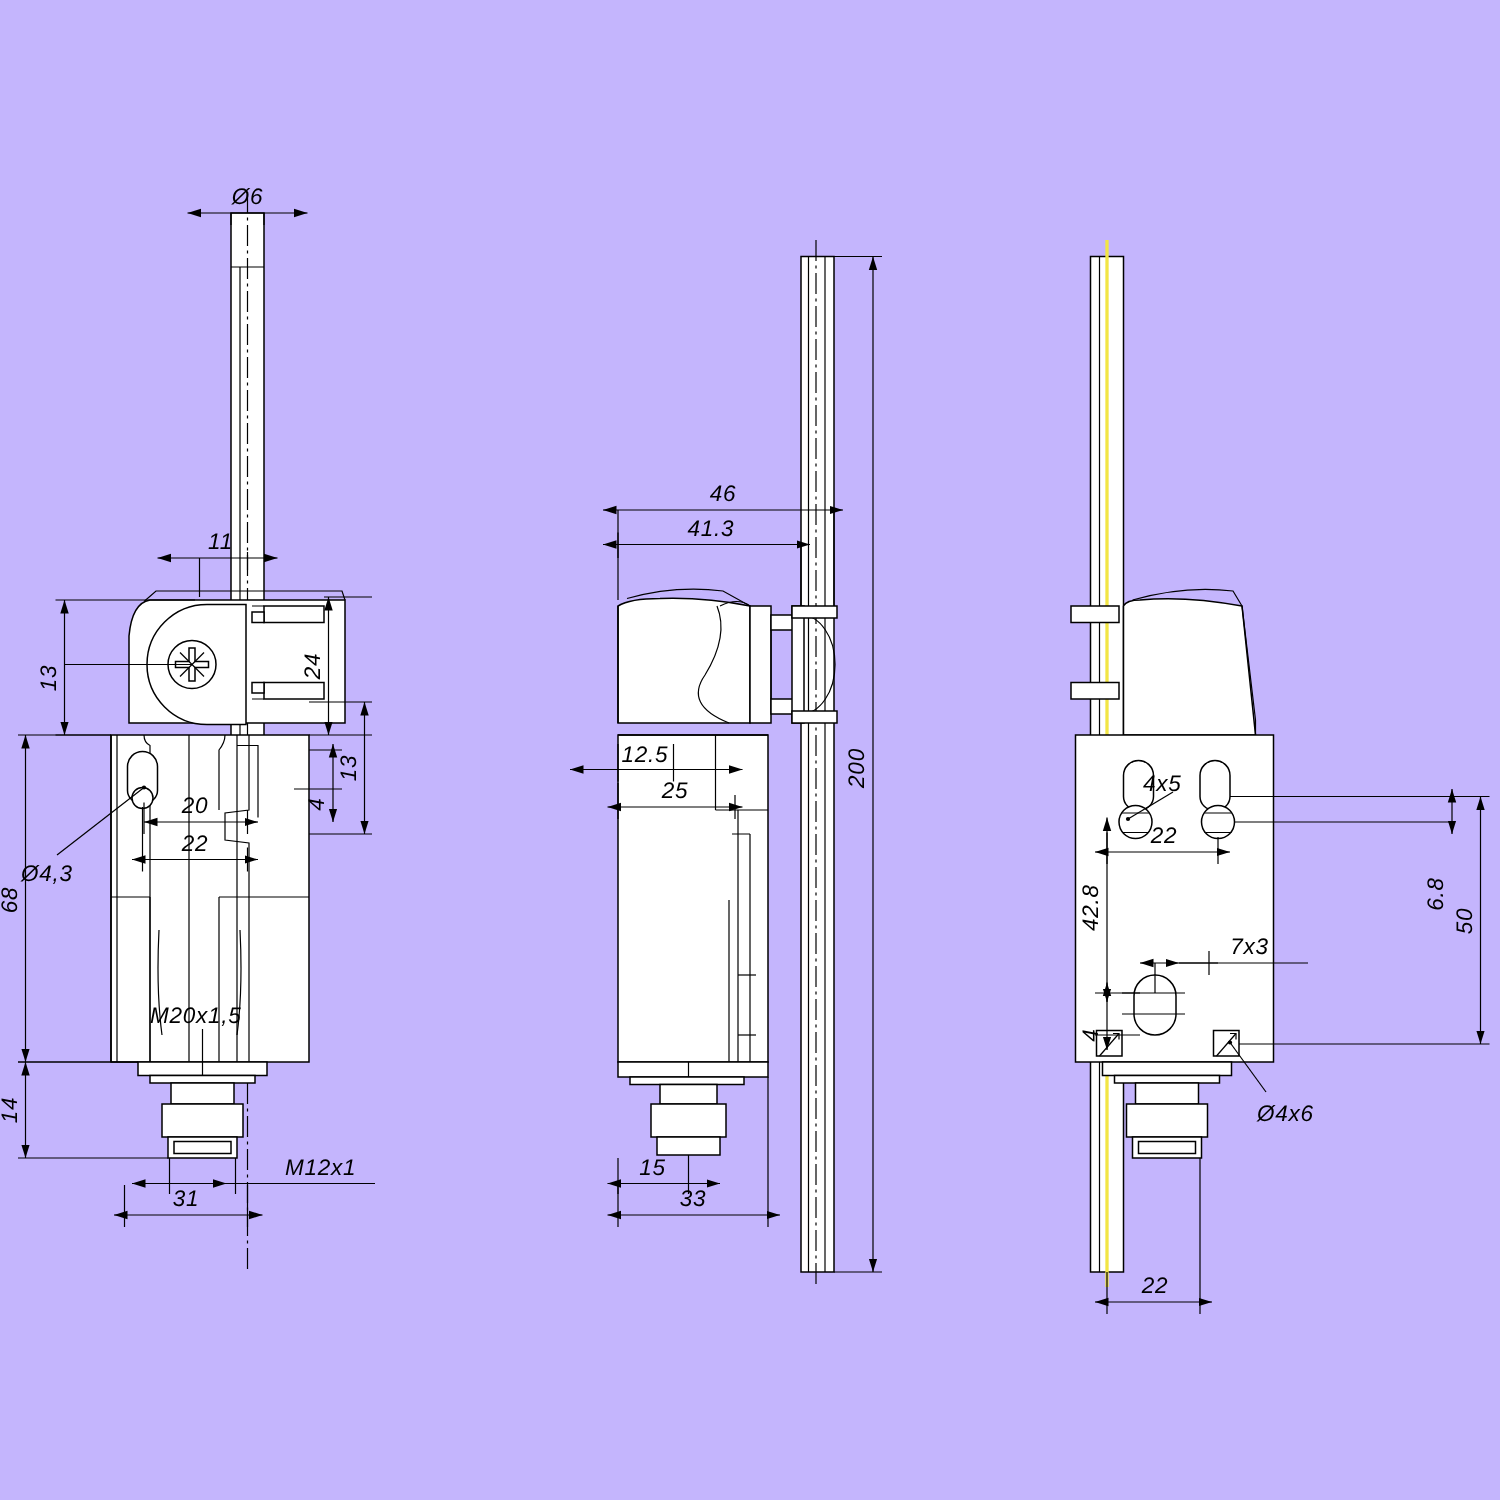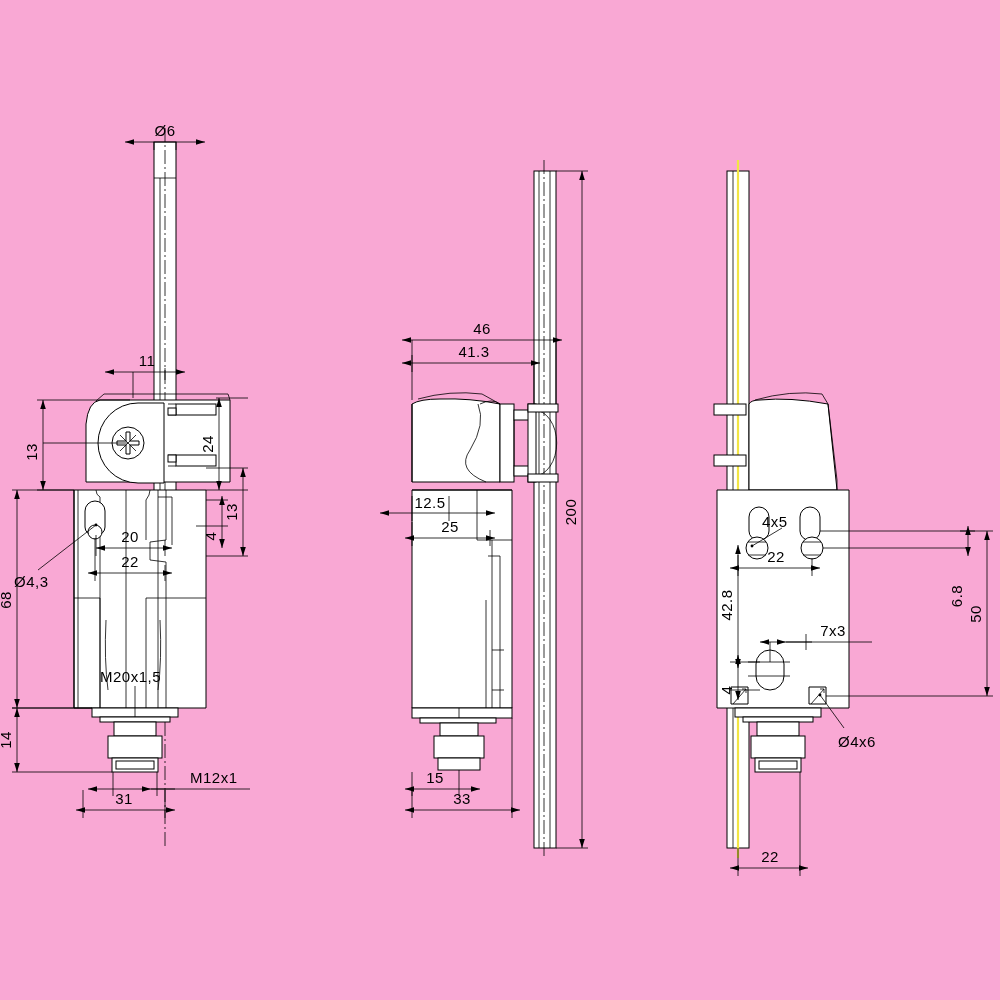--- a/index.html
+++ b/index.html
@@ -5,21 +5,22 @@
   html, body {
     margin: 0; padding: 0;
     width: 1000px; height: 1000px;
     background: #ffffff;
     font-family: "Liberation Sans", sans-serif;
     overflow: hidden;
   }
   #sheet {
     position: relative;
     width: 1000px; height: 1000px;
-    background: #f9a8d4;
+    background: #c4b5fd;
+    font-style: italic;
   }
   svg#dwg { position: absolute; left: 0; top: 0; }
   .ln { stroke: #000000; stroke-width: 1; fill: none; vector-effect: non-scaling-stroke; }
   .thin { stroke: #000000; stroke-width: 0.8; fill: none; }
   .dim { stroke: #000000; stroke-width: 0.8; fill: none; }
   .ctr { stroke: #000000; stroke-width: 0.8; fill: none;
          stroke-dasharray: 14 3 2 3; }
   .ctry { stroke: #f2e544; stroke-width: 2.2; fill: none; }
   .fillw { fill: #ffffff; stroke: #000000; stroke-width: 1; }
   .arrow { fill: #000000; stroke: none; }

